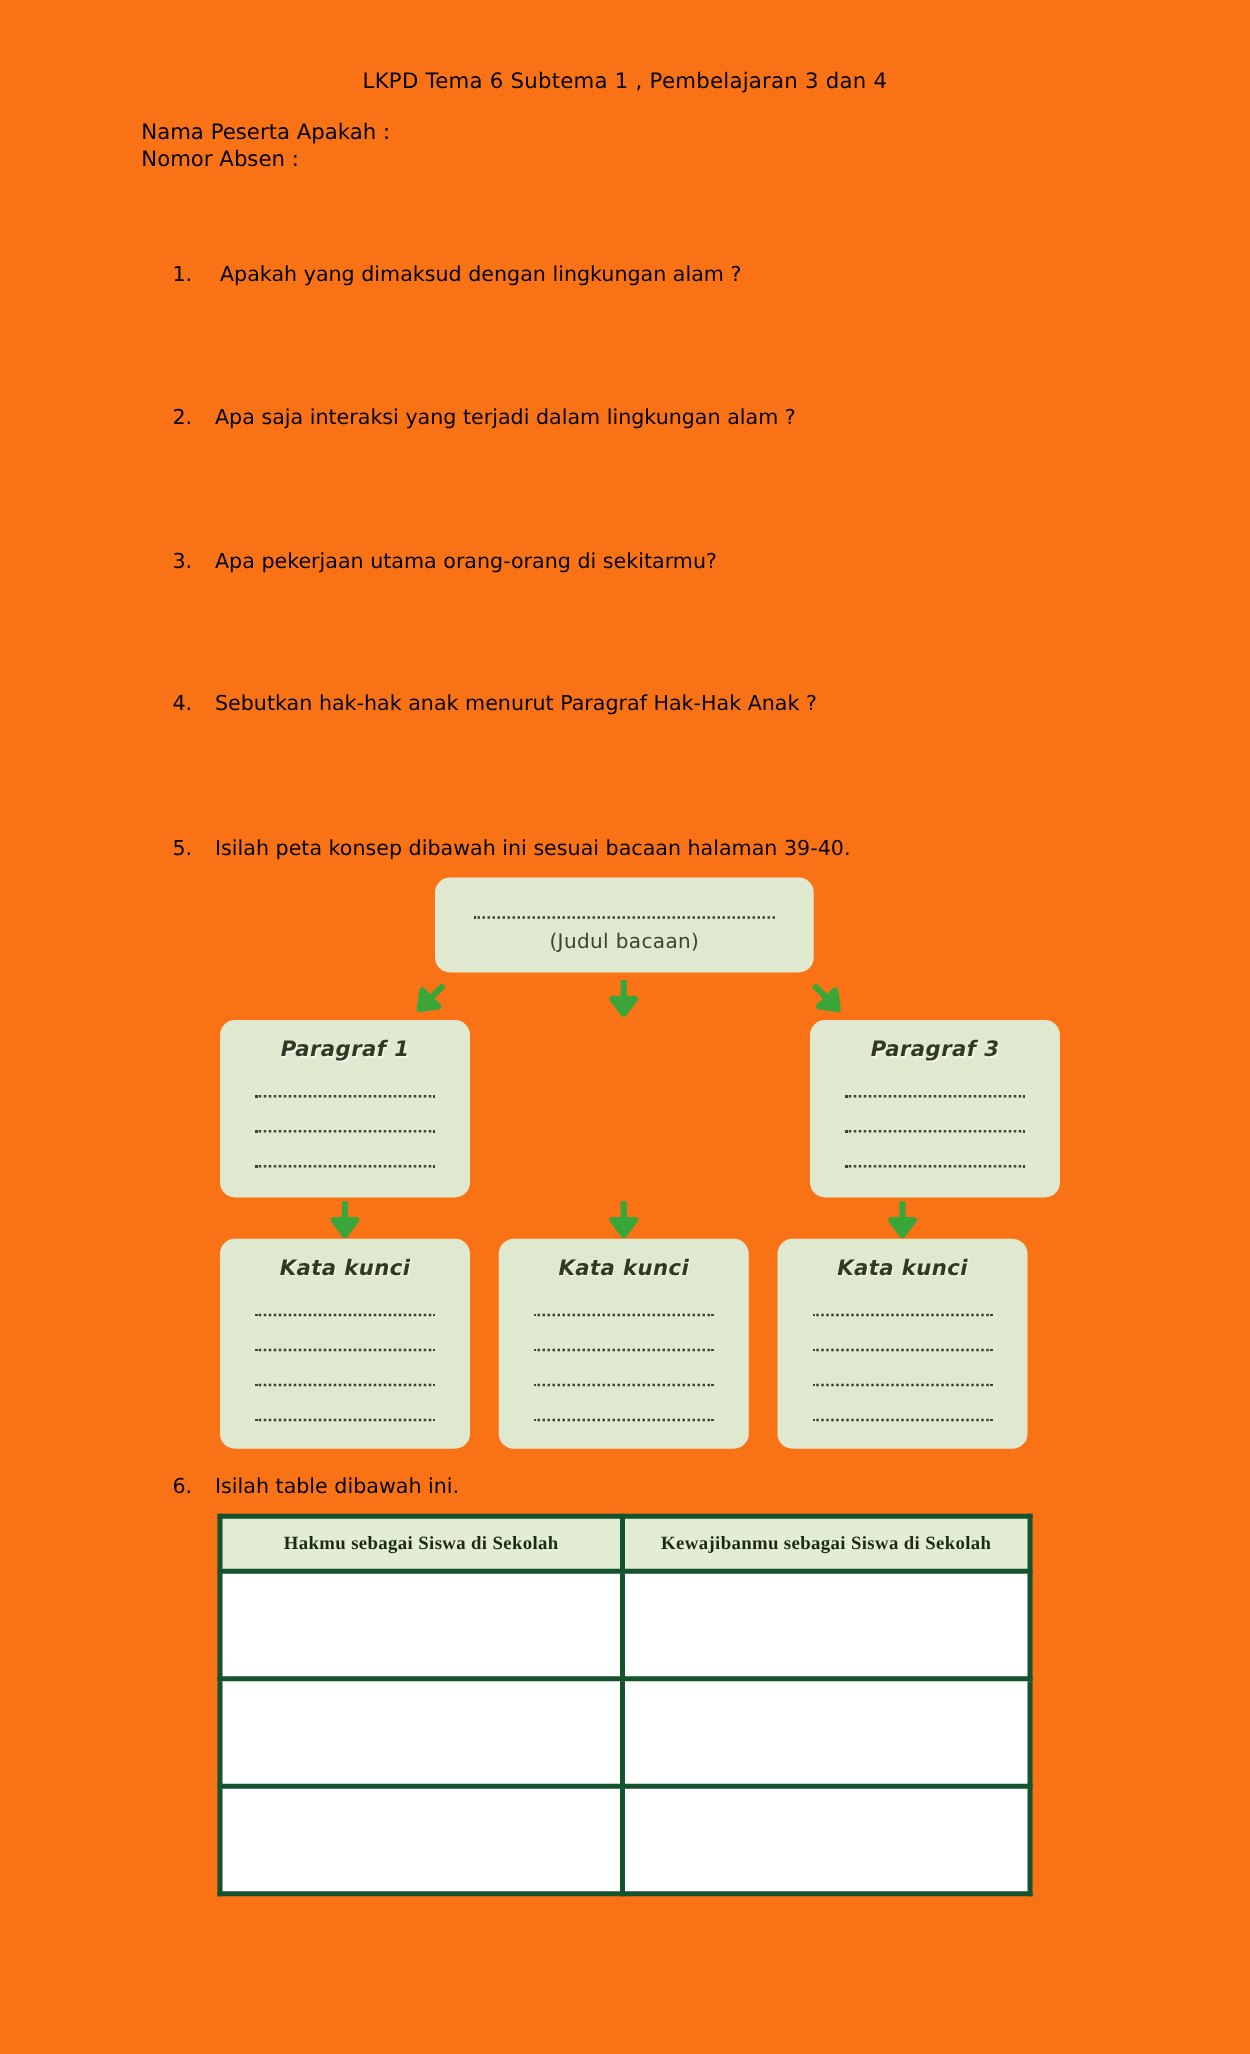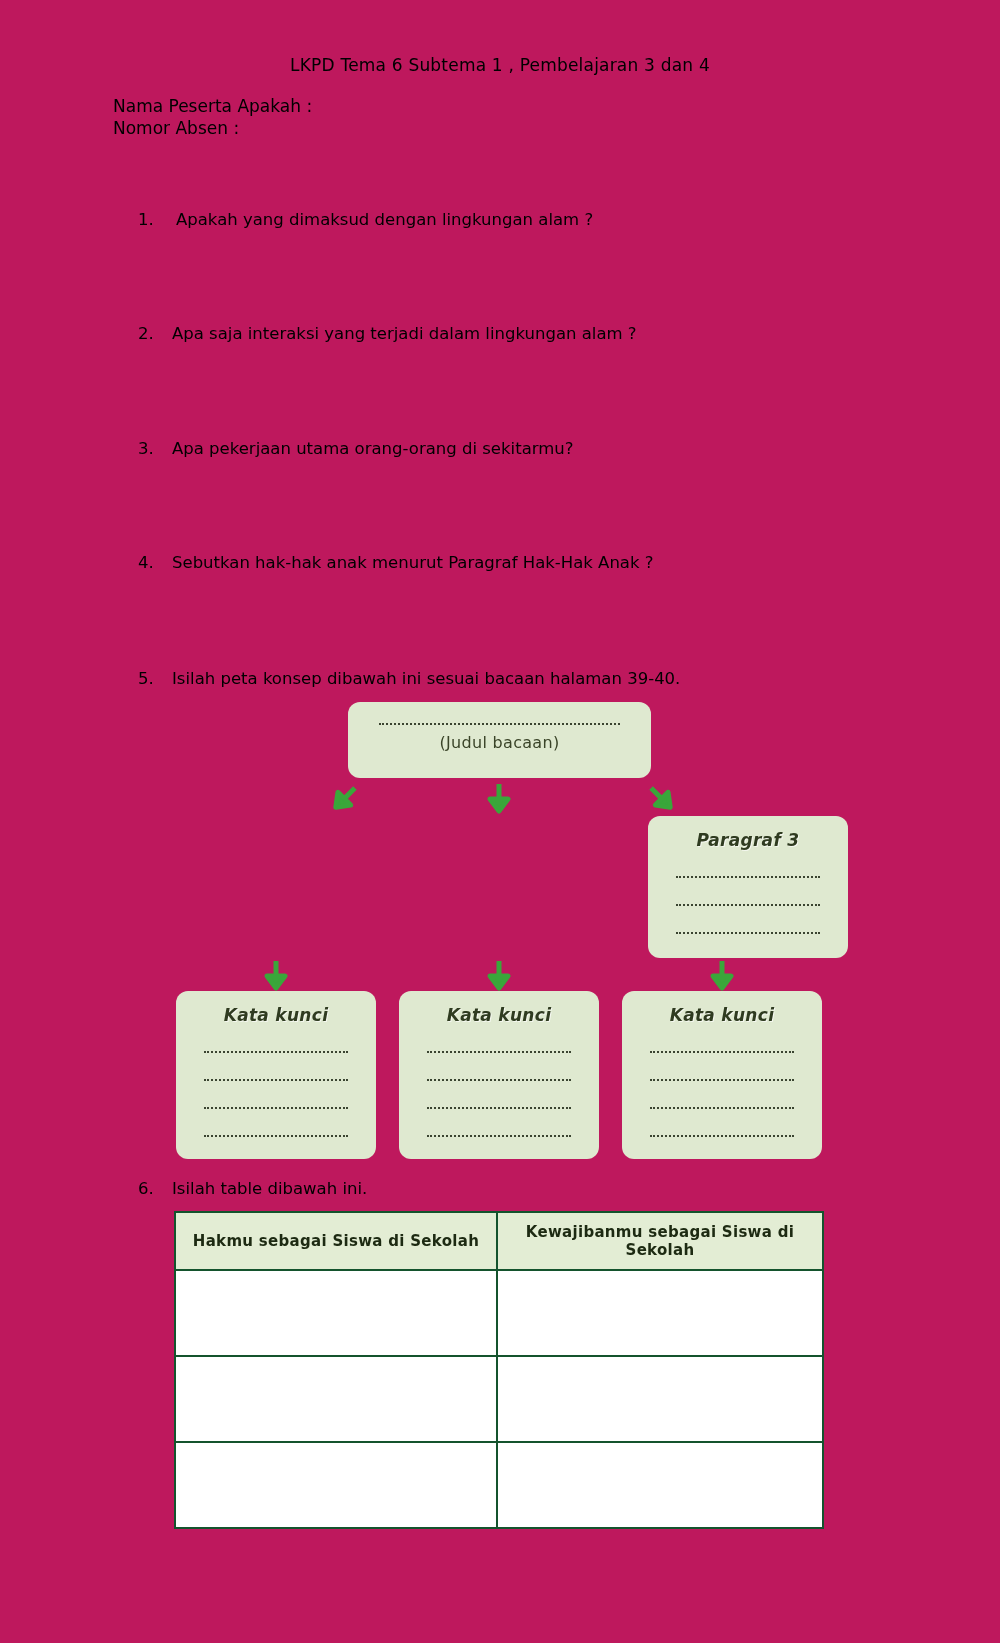--- a/index.html
+++ b/index.html
@@ -12,21 +12,21 @@
     height: 1643px;
     position: relative;
     font-family: "DejaVu Sans", sans-serif;
     color: #000000;
     overflow: hidden;
   }
 
   .page {
     position: absolute;
     inset: 0;
-    background: #be185d;
+    background: #f97316;
   }
 
   
   .doc-title {
     position: absolute;
     top: 55px;
     left: 0;
     width: 1000px;
     text-align: center;
     font-size: 17px;
@@ -104,21 +104,21 @@
     border-bottom: 2px dotted #3a4430;
     width: 88%;
   }
 
   
   .node-title-box {
     left: 348px;
     top: 702px;
     width: 303px;
     height: 76px;
-    padding-top: 8px;
+    padding-top: 18px;
   }
   .node-title-box .dotline { width: 90%; margin-bottom: 8px; }
 
   
   .node-par {
     top: 816px;
     width: 200px;
     height: 142px;
     padding-top: 14px;
   }
@@ -158,22 +158,23 @@
   
   .tbl {
     position: absolute;
     left: 174px;
     top: 1211px;
     width: 648px;
     border-collapse: collapse;
     table-layout: fixed;
   }
   .tbl th, .tbl td {
-    border: 2px solid #14532d;
+    border: 4px solid #14532d;
     box-sizing: border-box;
+    font-family: Liberation Serif, serif;
   }
   .tbl th {
     background: #e3edd4;
     color: #1d2a12;
     font-size: 15px;
     font-weight: bold;
     letter-spacing: 0.3px;
     padding: 10px 8px;
     height: 44px;
     text-align: center;
@@ -240,20 +241,26 @@
         </svg>
     </div>
     <div class="arrow arrow-d3">
       <svg viewBox="0 0 34 34">
           <g transform="rotate(-45 17 17)">
             <path d="M17 3 L17 20 M8 18 L17 30 L26 18 Z" fill="#3aa63a" stroke="#3aa63a" stroke-width="5" stroke-linejoin="round"></path>
           </g>
         </svg>
     </div>
 
+    <div class="node node-par par1">
+      <div class="node-title">Paragraf 1</div>
+      <div class="dotline"></div>
+      <div class="dotline"></div>
+      <div class="dotline"></div>
+    </div>
     <div class="node node-par par3">
       <div class="node-title">Paragraf 3</div>
       <div class="dotline"></div>
       <div class="dotline"></div>
       <div class="dotline"></div>
     </div>
 
     <div class="arrow arrow-k1">
       <svg viewBox="0 0 34 34">
           <path d="M17 3 L17 20 M8 18 L17 30 L26 18 Z" fill="#3aa63a" stroke="#3aa63a" stroke-width="5" stroke-linejoin="round"></path>

